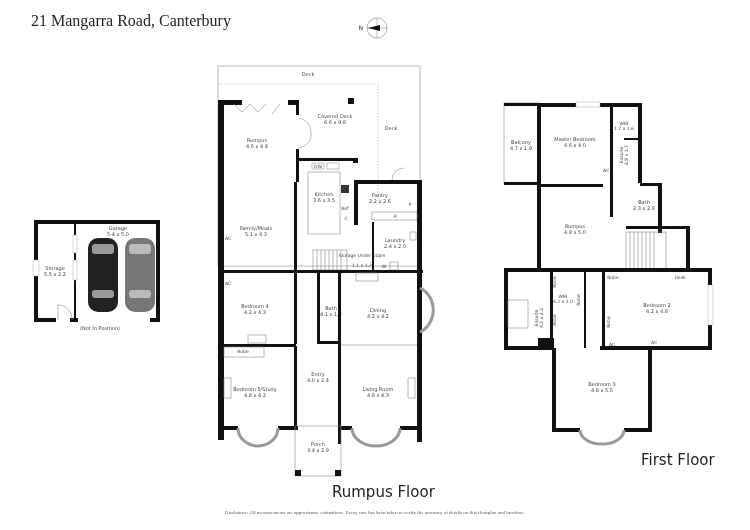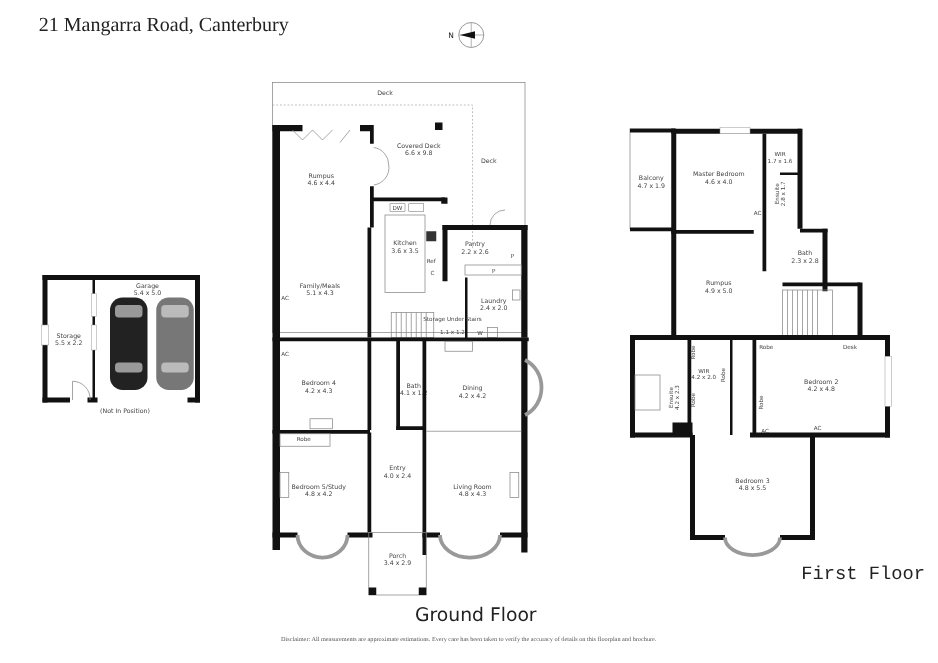--- a/index.html
+++ b/index.html
@@ -253,15 +253,15 @@
     <rect class="wall" x="552" y="348" width="4" height="84"></rect>
     <rect class="wall" x="648" y="348" width="4" height="84"></rect>
     <rect class="wall" x="552" y="428" width="28" height="4"></rect>
     <rect class="wall" x="624" y="428" width="28" height="4"></rect>
     <path d="M580,430 A22,14 0 0 0 624,430" fill="none" stroke="#999" stroke-width="3"></path>
     <text class="rl" x="602" y="386">Bedroom 3</text>
     <text class="rl" x="602" y="392">4.8 x 5.5</text>
   </g>
 </svg>
 
-<div class="floor-label" style="left:332px; top:483px;">Ground Floor</div>
-<div class="floor-label" style="left:641px; top:451px;font-family:Liberation Mono, monospace;">First Floor</div>
+<div class="floor-label" style="left:332px; top:483px;">Rumpus Floor</div>
+<div class="floor-label" style="left:641px; top:451px;">First Floor</div>
 <div class="disclaimer">Disclaimer: All measurements are approximate estimations. Every care has been taken to verify the accuracy of details on this floorplan and brochure.</div>
 
 </body></html>

